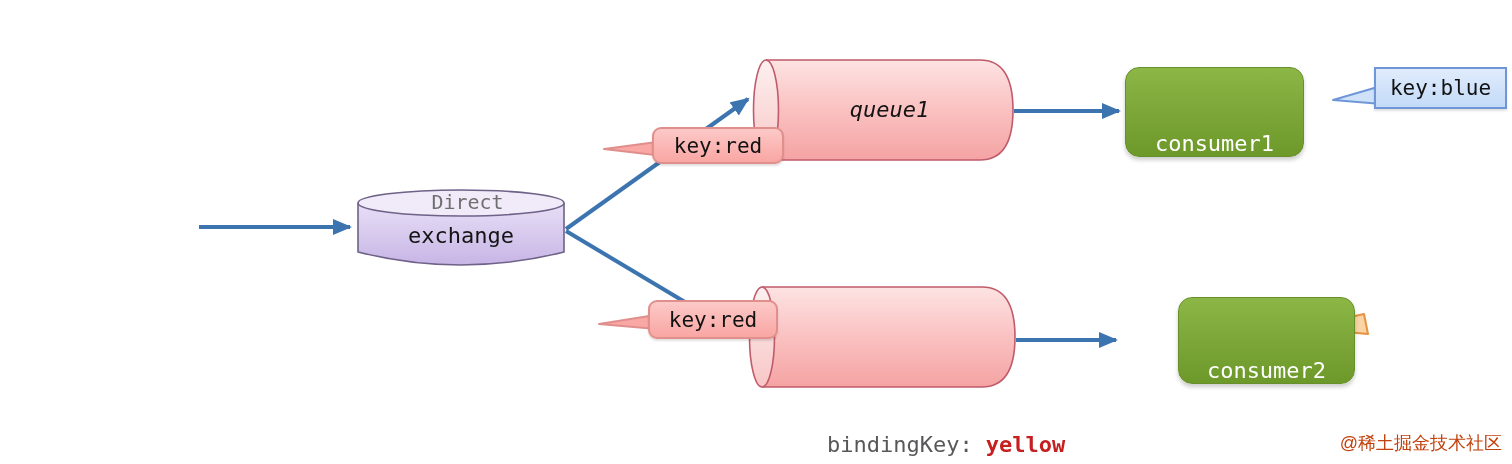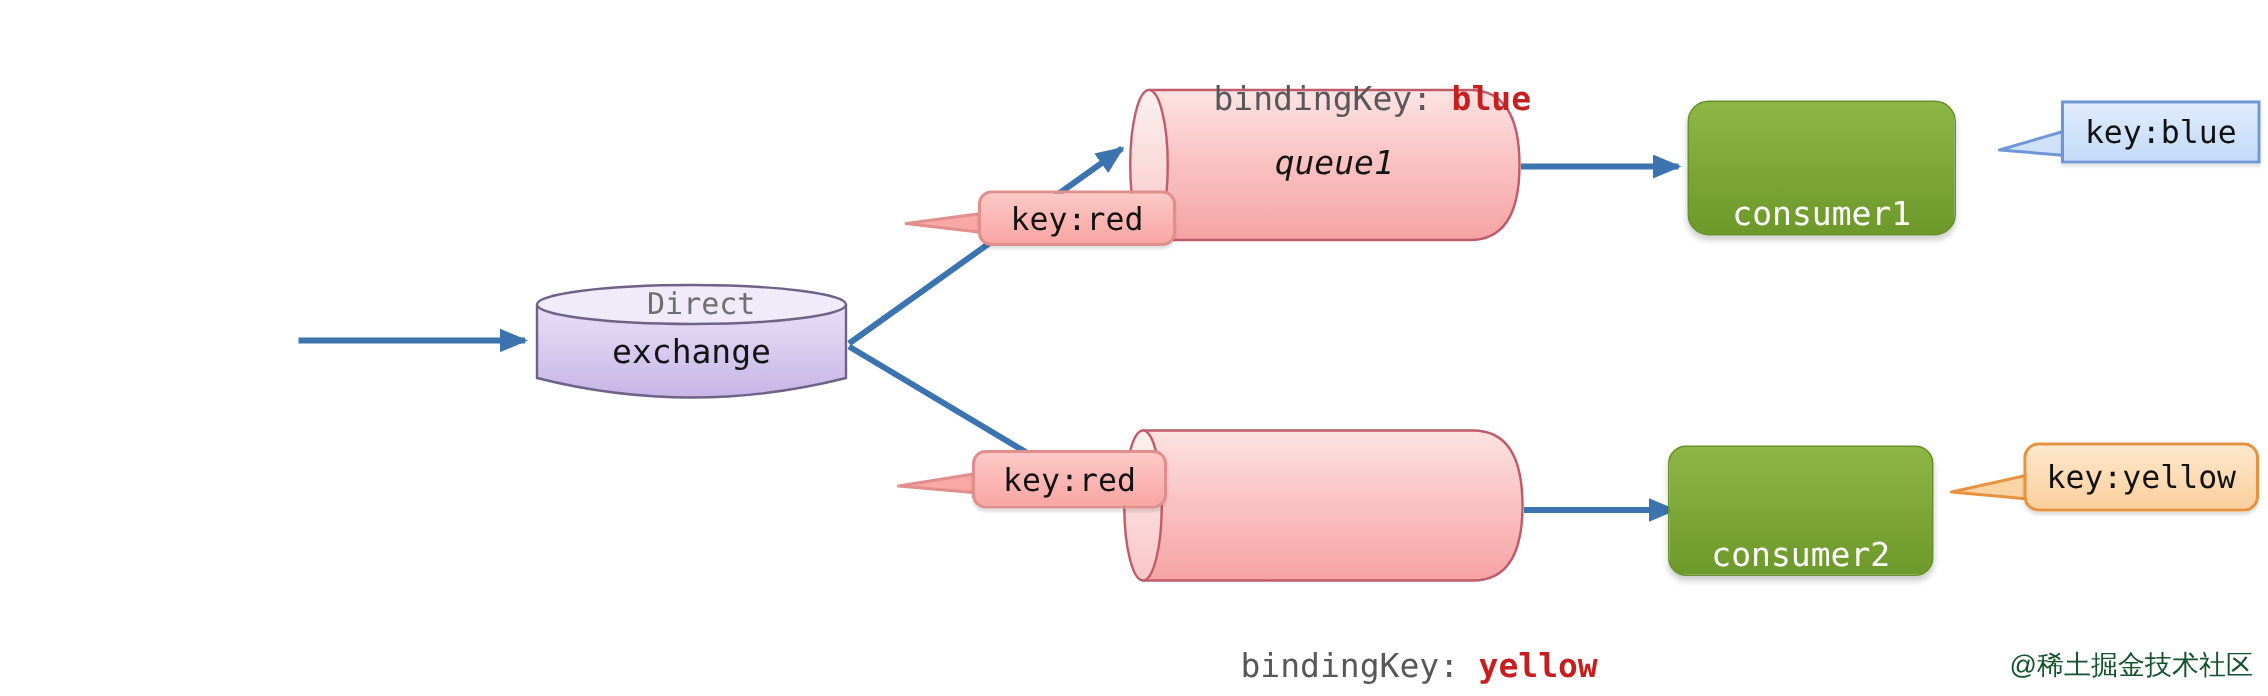--- a/index.html
+++ b/index.html
@@ -29,21 +29,21 @@
   .callout.red    { background:linear-gradient(180deg,#fcc9c7 0%,#f9a6a3 100%); border:2px solid #e08f8c; border-radius:9px;text-align:center; }
   .callout.blue   { background:linear-gradient(180deg,#e0ecfc 0%,#c3daf8 100%); border:2px solid #6f97d8; border-radius:0; }
   .callout.yellow { background:linear-gradient(180deg,#fde8cd 0%,#fbcf9d 100%); border:2px solid #e6923f; border-radius:10px; }
 
   .bk { position:absolute; z-index:3; font-size:22px; white-space:pre; }
   .bk .g { color:#58585a; }
   .bk .v { color:#c51f1f; font-weight:bold; margin-left:13px; }
 
   .watermark {
     position:absolute; z-index:3; right:10px; top:431px;
-    color:#14532d; font-size:18px; font-family:"Liberation Sans",sans-serif;
+    color:#c2410c; font-size:18px; font-family:"Liberation Sans",sans-serif;
   }
 </style>
 </head>
 <body>
 
 <div class="stage">
 
   <svg class="connectors" width="1512" height="464" viewBox="0 0 1512 464">
     <defs>
       <marker id="ah" markerUnits="userSpaceOnUse" markerWidth="22" markerHeight="18" refX="17" refY="8" orient="auto">
@@ -81,44 +81,38 @@
 
     <polygon points="672,140 604,149 672,157" fill="#f9a8a5" stroke="#e08f8c" stroke-width="2" stroke-linejoin="round"></polygon>
     <polygon points="668,313 599,324 668,330" fill="#f9a8a5" stroke="#e08f8c" stroke-width="2" stroke-linejoin="round"></polygon>
     <polygon points="1388,84 1333,100 1394,105" fill="#cfe2fa" stroke="#6f97d8" stroke-width="2" stroke-linejoin="round"></polygon>
     <polygon points="1364,314 1301,328 1368,334" fill="#fbd4a6" stroke="#e6923f" stroke-width="2" stroke-linejoin="round"></polygon>
   </svg>
 
   <div class="node consumer" style="left:1125px; top:67px; width:177px; height:88px;">
     <span>consumer1</span>
   </div>
-  <div class="node consumer" style="left:1112px; top:297px; width:175px; height:85px;border-radius:12px;">
+  <div class="node consumer" style="left:1178px; top:297px; width:175px; height:85px;">
     <span>consumer2</span>
   </div>
 
   <div class="lbl exchname" style="left:358px; top:223px; width:206px;">exchange</div>
   <div class="lbl direct" style="left:364px; top:191px; width:207px;">Direct</div>
   <div class="lbl qname" style="left:766px; top:97px; width:247px;font-style:italic;">queue1</div>
 
   <div class="callout red" style="left:652px; top:127px; width:128px; height:33px;">
     <span>key:red</span>
   </div>
   <div class="callout red" style="left:648px; top:300px; width:126px; height:35px;">
     <span>key:red</span>
   </div>
   <div class="callout blue" style="left:1374px; top:67px; width:129px; height:38px;">
     <span>key:blue</span>
   </div>
-  <div class="callout yellow" style="left:1349px; top:295px; width:153px; height:42px;">
-    <span>key:yellow</span>
-  </div>
 
-  <div class="bk" style="left:756px; top:29px;">
-    <span class="g">bindingKey:</span><span class="v">blue</span>
-  </div>
   <div class="bk" style="left:774px; top:407px;">
     <span class="g">bindingKey:</span><span class="v">yellow</span>
   </div>
   <div class="bk" style="left:895px; top:437px;">
     <span class="g">bindingKey:</span><span class="v">red</span>
   </div>
 
   <div class="watermark">@稀土掘金技术社区</div>
 
 </div>

